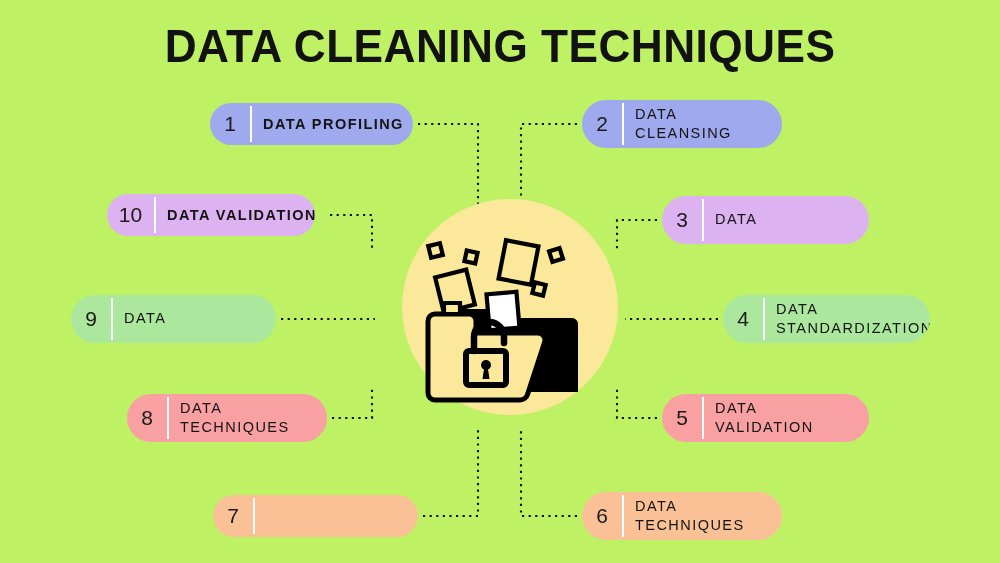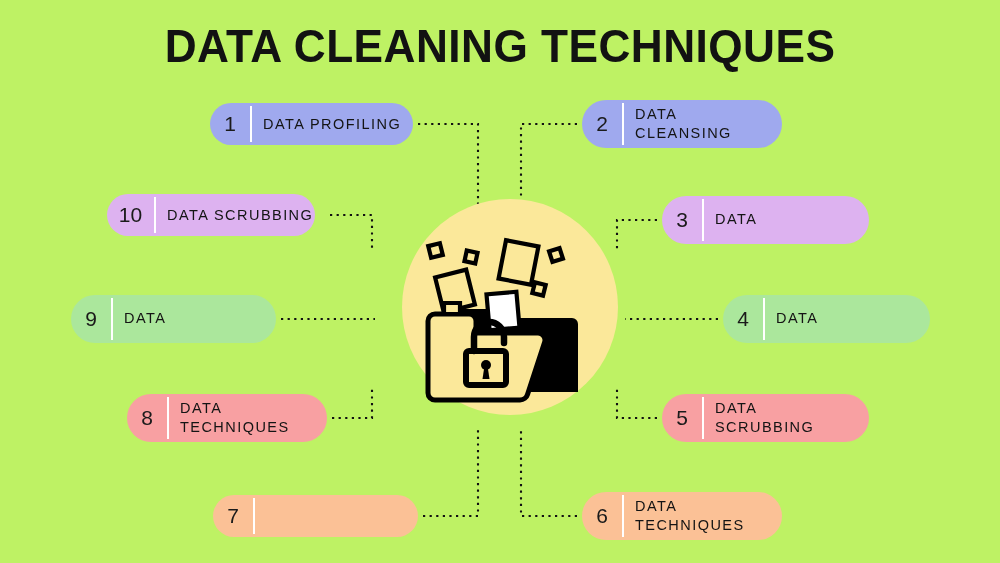--- a/index.html
+++ b/index.html
@@ -104,21 +104,21 @@
     justify-content: center;
     padding-left: 11px;
     padding-right: 10px;
     font-size: 14.5px;
     letter-spacing: 1.45px;
     color: #141414;
     line-height: 1.32;
     white-space: nowrap;
   }
   .pill-label .ln { display: block; }
-  .pill.one-line .pill-label { line-height: 1; }
+  .pill.one-line .pill-label { line-height: 1; font-weight: bold; }
 
   
   #pill-1  { left: 210px; top: 103px;  width: 203px; height: 42px; background: #9fa9ee; }
   #pill-2  { left: 582px; top: 100px;  width: 200px; height: 48px; background: #9fa9ee; }
   #pill-3  { left: 662px; top: 196px;  width: 207px; height: 48px; background: #ddb2f0; }
   #pill-4  { left: 723px; top: 295px;  width: 207px; height: 48px; background: #abe79c; }
   #pill-5  { left: 662px; top: 394px;  width: 207px; height: 48px; background: #f8a0a2; }
   #pill-6  { left: 582px; top: 492px;  width: 200px; height: 48px; background: #fbc196; }
   #pill-7  { left: 213px; top: 495px;  width: 205px; height: 42px; background: #fbc196; }
   #pill-8  { left: 127px; top: 394px;  width: 200px; height: 48px; background: #f8a0a2; }
@@ -198,29 +198,30 @@
     <div class="pill-label">
       <span class="ln">DATA</span>
     </div>
   </div>
 
   <div class="pill" id="pill-4">
     <div class="pill-num">4</div>
     <div class="pill-divider"></div>
     <div class="pill-label">
       <span class="ln">DATA</span>
+      <span class="ln">STANDARDIZATION</span>
     </div>
   </div>
 
   <div class="pill" id="pill-5">
     <div class="pill-num">5</div>
     <div class="pill-divider"></div>
     <div class="pill-label">
       <span class="ln">DATA</span>
-      <span class="ln">SCRUBBING</span>
+      <span class="ln">VALIDATION</span>
     </div>
   </div>
 
   <div class="pill" id="pill-6">
     <div class="pill-num">6</div>
     <div class="pill-divider"></div>
     <div class="pill-label">
       <span class="ln">DATA</span>
       <span class="ln">TECHNIQUES</span>
     </div>
@@ -245,17 +246,17 @@
     <div class="pill-divider"></div>
     <div class="pill-label">
       <span class="ln">DATA</span>
     </div>
   </div>
 
   <div class="pill one-line" id="pill-10">
     <div class="pill-num wide">10</div>
     <div class="pill-divider"></div>
     <div class="pill-label">
-      <span class="ln">DATA SCRUBBING</span>
+      <span class="ln">DATA VALIDATION</span>
     </div>
   </div>
 
 </div>
 
 </body></html>

